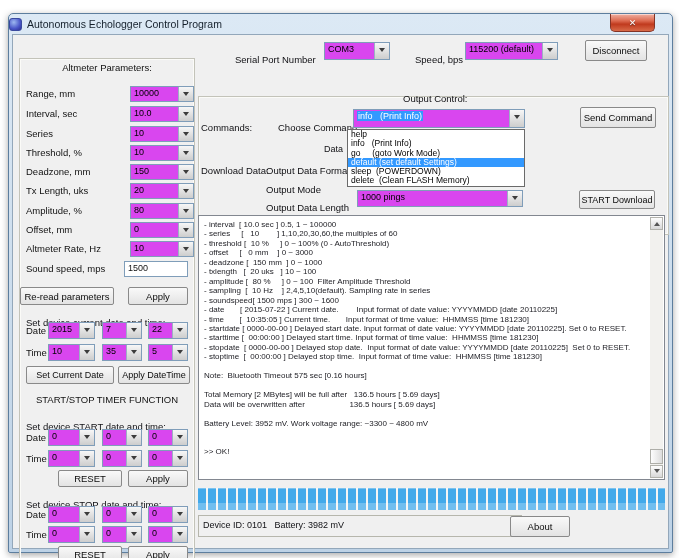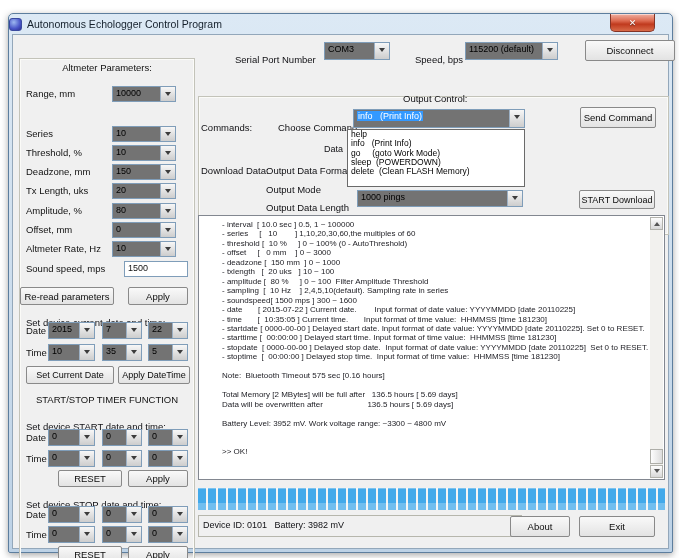--- a/index.html
+++ b/index.html
@@ -13,45 +13,45 @@
   .closebtn{position:absolute;left:601px;top:0;width:43px;height:17px;border-radius:0 0 5px 5px;
     background:linear-gradient(180deg,#f0b0a2 0%,#dd6a50 40%,#c03a1e 60%,#d86a48 100%);
     border:1px solid #843325;border-top:none;display:flex;align-items:center;justify-content:center;
     color:#fff;font-size:9px;text-shadow:0 1px 1px rgba(0,0,0,.5);box-shadow:inset 0 1px 0 rgba(255,255,255,.5);}
   .client{position:absolute;left:3px;top:20px;width:655px;height:513px;background:#f0f0f0;border:1px solid #93a7ba;}
 
   .lbl{position:absolute;font-size:9.5px;white-space:nowrap;color:#101014;margin-top:9px;}
   .small{font-size:9px;}
   .btn{position:absolute;display:flex;align-items:center;justify-content:center;box-sizing:border-box;
     background:linear-gradient(180deg,#f9f9f9,#e3e3e3);border:1px solid #898989;border-radius:2px;font-size:9.5px;color:#0c0c0c;cursor:default;}
-  .combo{position:absolute;display:flex;box-sizing:border-box;background:#737373;border:1px solid #7f9db9;}
+  .combo{position:absolute;display:flex;box-sizing:border-box;background:#d946ef;border:1px solid #7f9db9;}
   .cval{flex:1;overflow:hidden;white-space:pre;font-size:9px;padding:1px 0 0 3px;color:#000;}
   .cbtn{flex:0 0 14px;background:linear-gradient(180deg,#f7f7f7,#cdcdcd);border-left:1px solid #9cb0c4;display:flex;align-items:flex-start;justify-content:center;}
   .cbtn i{width:0;height:0;border:3px solid transparent;border-top:4px solid #3c3c3c;margin-top:5px;}
   .tinput{position:absolute;box-sizing:border-box;background:#fff;border:1px solid #7f9db9;font-size:9px;padding:1px 0 0 3px;white-space:pre;}
 
   .panel{position:absolute;left:6px;top:23px;width:174px;height:506px;border:1px solid #c3c3b9;box-shadow:inset 0 0 0 1px #fbfbf8;}
   .lrow{position:absolute;left:0;width:100%;height:16px;}
   .lrow .llab{position:absolute;left:6px;top:2px;font-size:9.5px;white-space:nowrap;}
-  .lrow .combo{position:absolute;right:18px;width:64px;height:16px;top:0;}
+  .lrow .combo{position:absolute;right:0;width:64px;height:16px;top:0;}
   .drow{position:absolute;left:0;width:100%;height:17px;}
   .drow .dlab{position:absolute;left:6px;top:3px;font-size:9.5px;}
   .drow .c1{left:28px;width:47px;height:17px;}
   .drow .c2{left:82px;width:40px;height:17px;}
   .drow .c3{left:128px;width:40px;height:17px;}
   .centerlbl{position:absolute;left:0;width:100%;text-align:center;font-size:9.5px;}
 
   .outbox{position:absolute;left:185px;top:61px;width:469px;height:137px;border:1px solid #c3c3b9;box-shadow:inset 0 0 0 1px #fbfbf8;}
   .ddlist{position:absolute;left:337px;top:114px;width:178px;height:58px;background:#fff;border:1px solid #6a6a6a;z-index:30;box-sizing:border-box;}
   .dditem{height:9.3px;line-height:9.4px;font-size:8.5px;padding-left:3px;white-space:pre;color:#000;}
   .dditem.hl{background:var(--selection_blue,#3399ff);color:#fff;}
   .selhl{background:var(--selection_blue,#3399ff);color:#fff;white-space:pre;padding:0 1px;}
 
   .logbox{position:absolute;left:185px;top:200px;width:467px;height:265px;background:#fff;border:1px solid #828790;box-sizing:border-box;}
-  .console{position:absolute;left:5px;top:4px;right:16px;bottom:2px;font-size:8px;line-height:9.45px;white-space:pre;overflow:hidden;color:#1c1c22;margin-left:18px;}
+  .console{position:absolute;left:5px;top:4px;right:16px;bottom:2px;font-size:8px;line-height:9.45px;white-space:pre;overflow:hidden;color:#1c1c22;}
   .vscroll{position:absolute;top:1px;right:1px;bottom:1px;width:13px;background:#f2f1ee;}
   .sbtn{position:absolute;left:0;width:13px;height:13px;background:linear-gradient(180deg,#fdfdfd,#d8d8d8);border:1px solid #b2b2ac;box-sizing:border-box;display:flex;align-items:center;justify-content:center;}
   .sbtn.up{top:0;} .sbtn.down{bottom:0;}
   .tri-up{width:0;height:0;border:3px solid transparent;border-bottom:4px solid #555;margin-bottom:2px;}
   .tri-down{width:0;height:0;border:3px solid transparent;border-top:4px solid #555;margin-top:2px;}
   .sthumb{position:absolute;left:0;bottom:14px;width:13px;height:15px;background:linear-gradient(90deg,#fdfdfd,#dcdcdc);border:1px solid #aeaea8;box-sizing:border-box;}
 
   .progress{position:absolute;left:185px;top:473px;width:467px;height:22px;
     background:repeating-linear-gradient(90deg,var(--progress_blue,#42a9ea) 0 8px,#f4f4f4 8px 10px);
     box-shadow:inset 0 -7px 0 rgba(255,255,255,0.25), inset 0 1px 0 rgba(255,255,255,0.3);}
@@ -79,20 +79,29 @@
 
       <div class="lrow" style="top:27px;">
         <span class="llab">Range, mm</span>
         <div class="combo">
               <span class="cval">10000</span>
               <span class="cbtn">
                 <i></i>
               </span>
             </div>
       </div>
+      <div class="lrow" style="top:47px;">
+        <span class="llab">Interval, sec</span>
+        <div class="combo">
+              <span class="cval">10.0</span>
+              <span class="cbtn">
+                <i></i>
+              </span>
+            </div>
+      </div>
       <div class="lrow" style="top:67px;">
         <span class="llab">Series</span>
         <div class="combo">
               <span class="cval">10</span>
               <span class="cbtn">
                 <i></i>
               </span>
             </div>
       </div>
       <div class="lrow" style="top:86px;">
@@ -307,21 +316,21 @@
             <i></i>
           </span>
     </div>
     <div class="lbl" style="left:402px;top:10px;">Speed, bps</div>
     <div class="combo" style="left:452px;top:7px;width:93px;height:18px;">
       <span class="cval">115200 (default)</span>
           <span class="cbtn">
             <i></i>
           </span>
     </div>
-    <div class="btn" style="left:572px;top:5px;width:90px;height:21px;">Disconnect</div>
+    <div class="btn" style="left:572px;top:5px;width:62px;height:21px;">Disconnect</div>
 
     <div class="outbox"></div>
     <div class="lbl" style="left:390px;top:49px;">Output Control:</div>
 
     <div class="lbl" style="left:188px;top:78px;">Commands:</div>
     <div class="lbl" style="left:265px;top:78px;">Choose Command</div>
     <div class="combo" style="left:340px;top:74px;width:172px;height:19px;">
       <span class="cval"><span class="selhl">info   (Print Info)</span></span>
       <span class="cbtn">
             <i></i>
@@ -340,20 +349,21 @@
           <span class="cbtn">
             <i></i>
           </span>
     </div>
     <div class="btn" style="left:566px;top:155px;width:76px;height:19px;font-size:9px;">START Download</div>
 
     <div class="ddlist" style="left:334px;top:94px;">
       <div class="dditem">help</div>
       <div class="dditem">info   (Print Info)</div>
       <div class="dditem">go     (goto Work Mode)</div>
+      <div class="dditem hl">default (set default Settings)</div>
       <div class="dditem">sleep  (POWERDOWN)</div>
       <div class="dditem">delete  (Clean FLASH Memory)</div>
     </div>
 
     <div class="logbox" style="top:180px;">
       <div class="console">- interval  [ 10.0 sec ] 0.5, 1 ~ 100000
 - series     [   10        ] 1,10,20,30,60,the multiples of 60
 - threshold [  10 %     ] 0 ~ 100% (0 - AutoThreshold)
 - offset     [   0 mm    ] 0 ~ 3000
 - deadzone [  150 mm  ] 0 ~ 1000
@@ -387,17 +397,16 @@
             </div>
       </div>
     </div>
 
     <div class="progress" style="top:453px;"></div>
 
     <div class="statusfield" style="top:480px;">
       <span>Device ID: 0101   Battery: 3982 mV</span>
     </div>
     <div class="btn" style="left:497px;top:481px;width:60px;height:21px;">About</div>
-    <div class="btn" style="left:566px;top:481px;width:76px;height:21px;">Exit</div>
 
   </div>
 </div>
 </div>
 
 </body></html>

